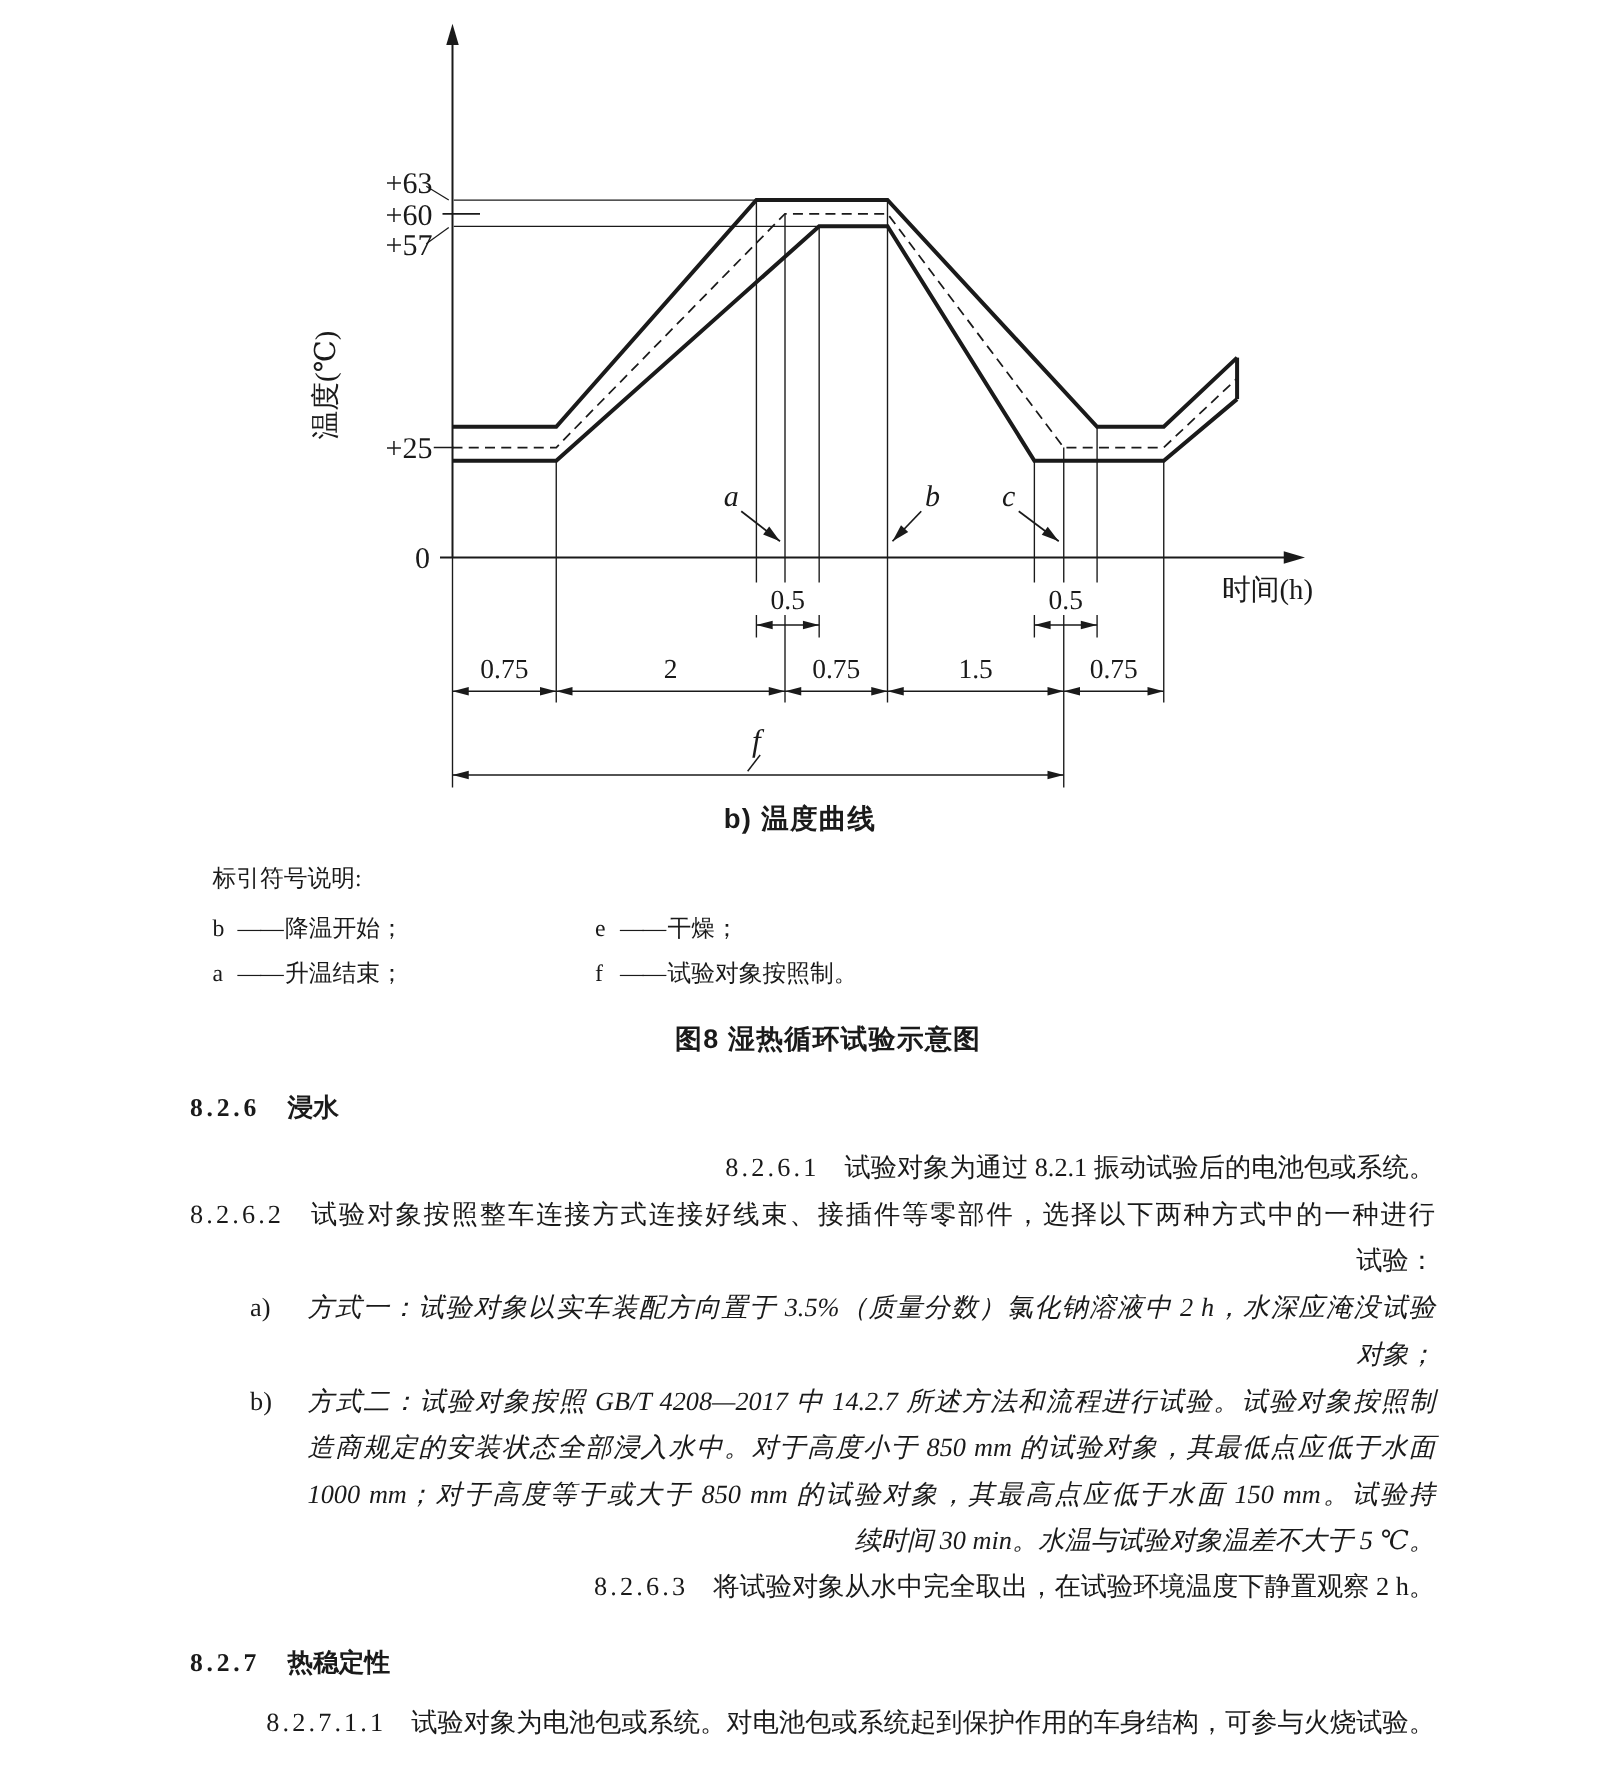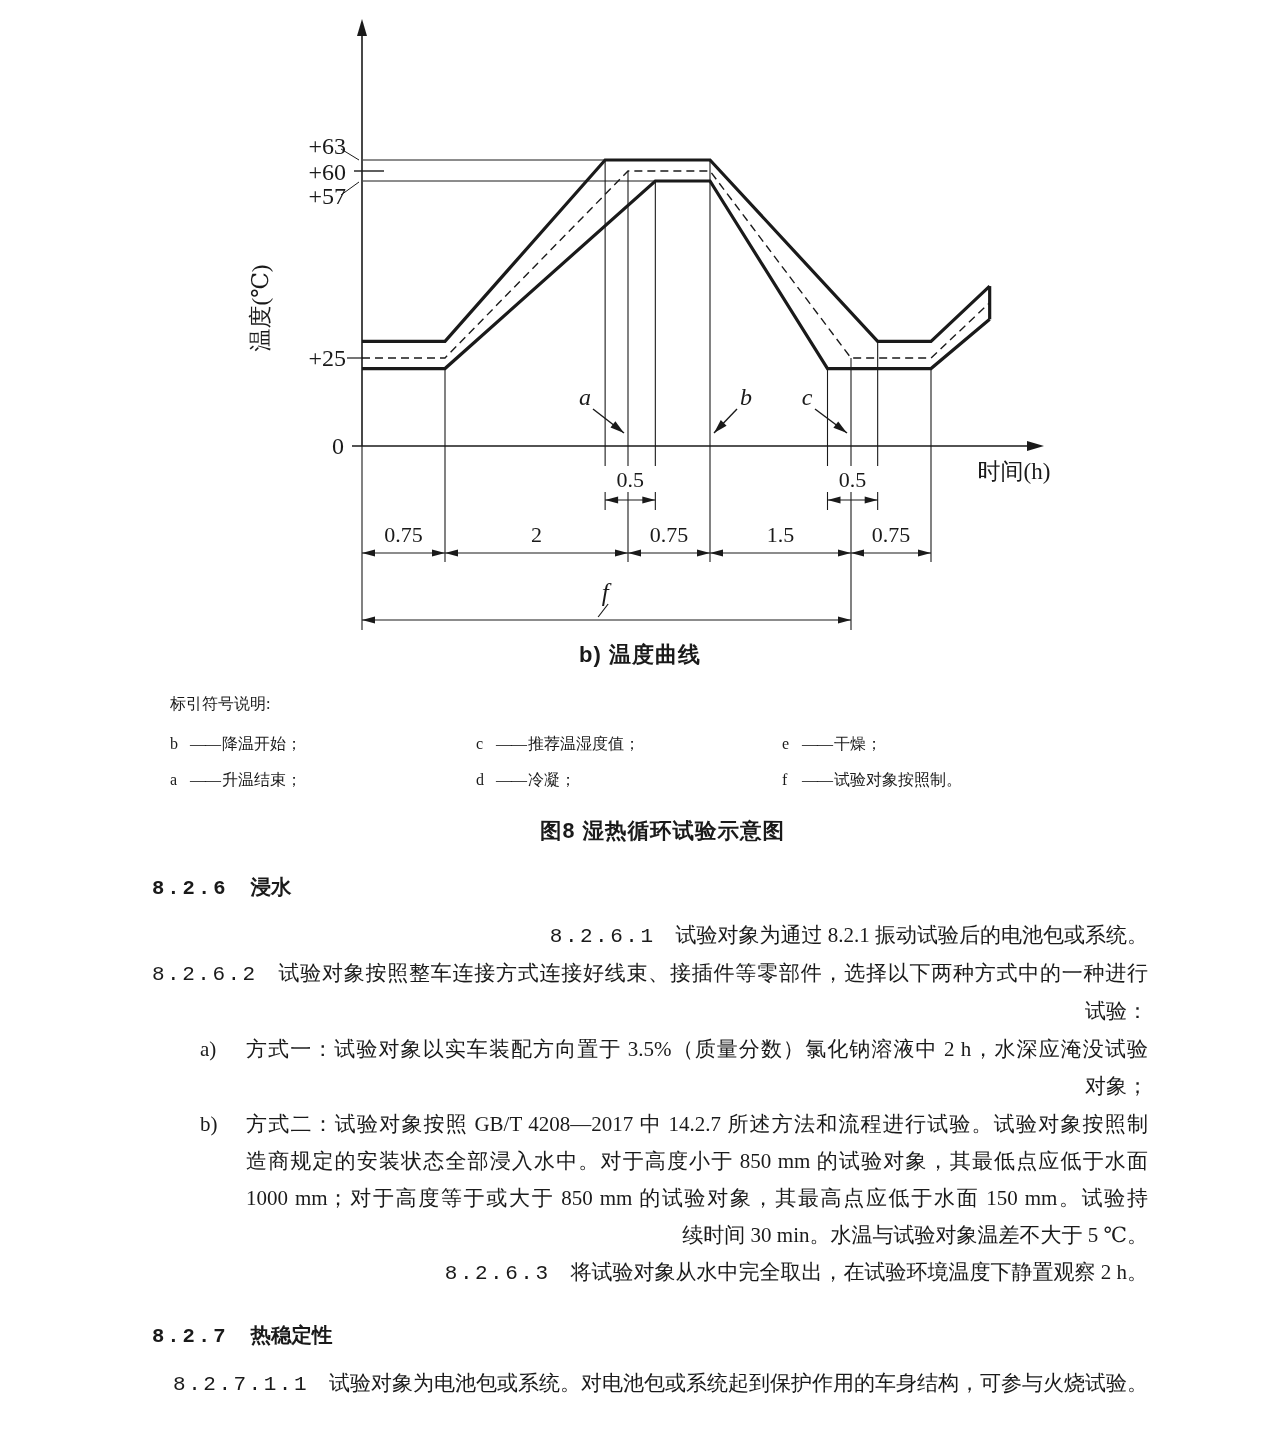--- a/index.html
+++ b/index.html
@@ -2,42 +2,42 @@
 <html><head>
 <meta charset="utf-8">
 <style>
   html,body{margin:0;padding:0;background:#ffffff;}
   body{width:1280px;height:1432px;overflow:hidden;color:#1a1a1a;
        font-family:"Liberation Serif","DejaVu Serif",serif;}
   #chart-wrap{width:1280px;}
   svg{display:block;}
   #chart-caption{text-align:center;font-family:"Liberation Sans","DejaVu Sans",sans-serif;
        font-weight:bold;font-size:22px;line-height:26px;margin-top:2px;letter-spacing:1px;}
-  #legend{margin:24px 0 0 170px;font-size:16px;}
+  #legend{margin:24px 0 0 170px;font-size:19px;}
   #legend-title{line-height:24px;}
   #legend-cols{display:flex;margin-top:10px;}
   .legend-col{width:306px;}
   .legend-col:last-child{width:auto;}
   .legend-entry{line-height:36px;white-space:nowrap;}
   .legend-sym{font-family:"Liberation Serif",serif;display:inline-block;min-width:14px;}
   .legend-dash{letter-spacing:-1px;margin:0 2px 0 6px;}
   #figure-title{text-align:center;font-family:"Liberation Sans","DejaVu Sans",sans-serif;
        font-weight:bold;font-size:21.5px;line-height:26px;margin-top:20px;letter-spacing:1px;padding-left:45px;}
   #sections{padding:0 132px 20px 152px;font-size:21px;line-height:37px;}
   .heading{font-family:"Liberation Sans","DejaVu Sans",sans-serif;font-weight:bold;
        font-size:20.5px;margin:24px 0 10px 0;}
   .heading .num{margin-right:22px;letter-spacing:3px;}
-  .num{font-family:Liberation Mono, monospace;letter-spacing:2.5px;
+  .num{font-family:Liberation Serif, serif;letter-spacing:2.5px;
        margin-right:20px;white-space:nowrap;}
   .clause{margin:0;}
   .jline{text-align:justify;text-align-last:justify;}
   .jline.last{text-align:right;text-align-last:auto;}
   .li{display:flex;margin:1px 0 0 48px;}
   .li .marker{flex:none;width:46px;}
-  .li .litxt{flex:1;}
+  .li .litxt{flex:1;font-style:italic;}
 </style>
 </head>
 <body>
 
 <div id="chart-wrap">
   <svg id="chart" width="1280" height="640" viewBox="0 0 1280 640">
       <g>
         <line x1="445" y1="368.56" x2="445" y2="562" stroke="#1a1a1a" stroke-width="1.1"></line>
         <line x1="605.125" y1="160" x2="605.125" y2="510" stroke="#1a1a1a" stroke-width="1.1"></line>
         <line x1="628" y1="171" x2="628" y2="562" stroke="#1a1a1a" stroke-width="1.1"></line>
@@ -133,24 +133,20 @@
 </div>
 
 <div id="legend">
   <div id="legend-title">标引符号说明:</div>
   <div id="legend-cols">
       <div class="legend-col">
         <div class="legend-entry"><span class="legend-sym">b</span><span class="legend-dash">——</span><span>降温开始；</span></div>
         <div class="legend-entry"><span class="legend-sym">a</span><span class="legend-dash">——</span><span>升温结束；</span></div>
       </div>
       <div class="legend-col">
-        <div class="legend-entry"><span class="legend-sym">c</span><span class="legend-dash">——</span><span>推荐温湿度值；</span></div>
-        <div class="legend-entry"><span class="legend-sym">d</span><span class="legend-dash">——</span><span>冷凝；</span></div>
-      </div>
-      <div class="legend-col">
         <div class="legend-entry"><span class="legend-sym">e</span><span class="legend-dash">——</span><span>干燥；</span></div>
         <div class="legend-entry"><span class="legend-sym">f</span><span class="legend-dash">——</span><span>试验对象按照制。</span></div>
       </div>
     </div>
 </div>
 
 <div id="figure-title">图8 湿热循环试验示意图</div>
 
 <div id="sections">
     <div class="heading"><span class="num">8.2.6</span><span>浸水</span></div>

